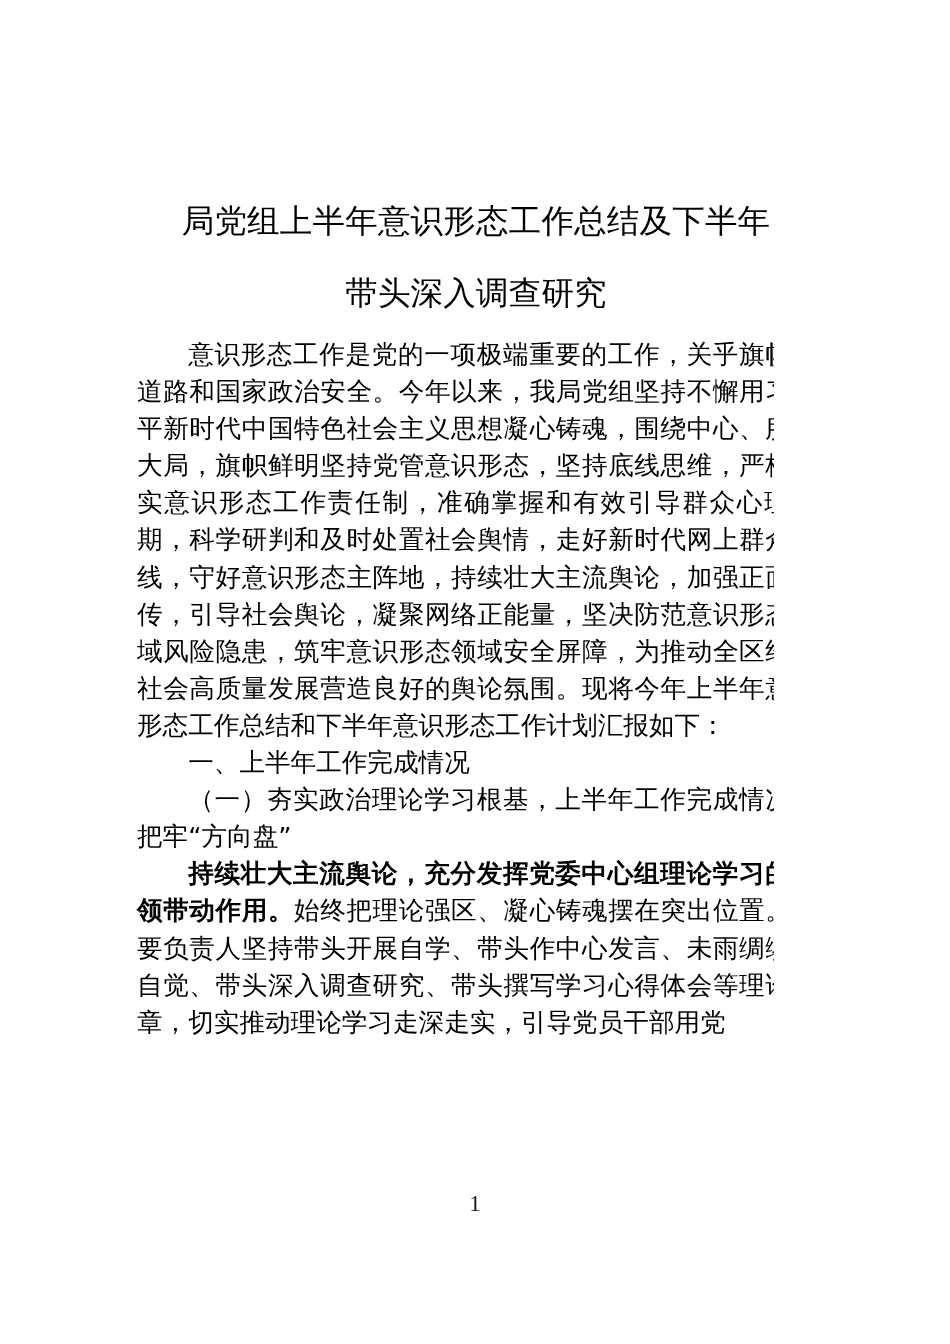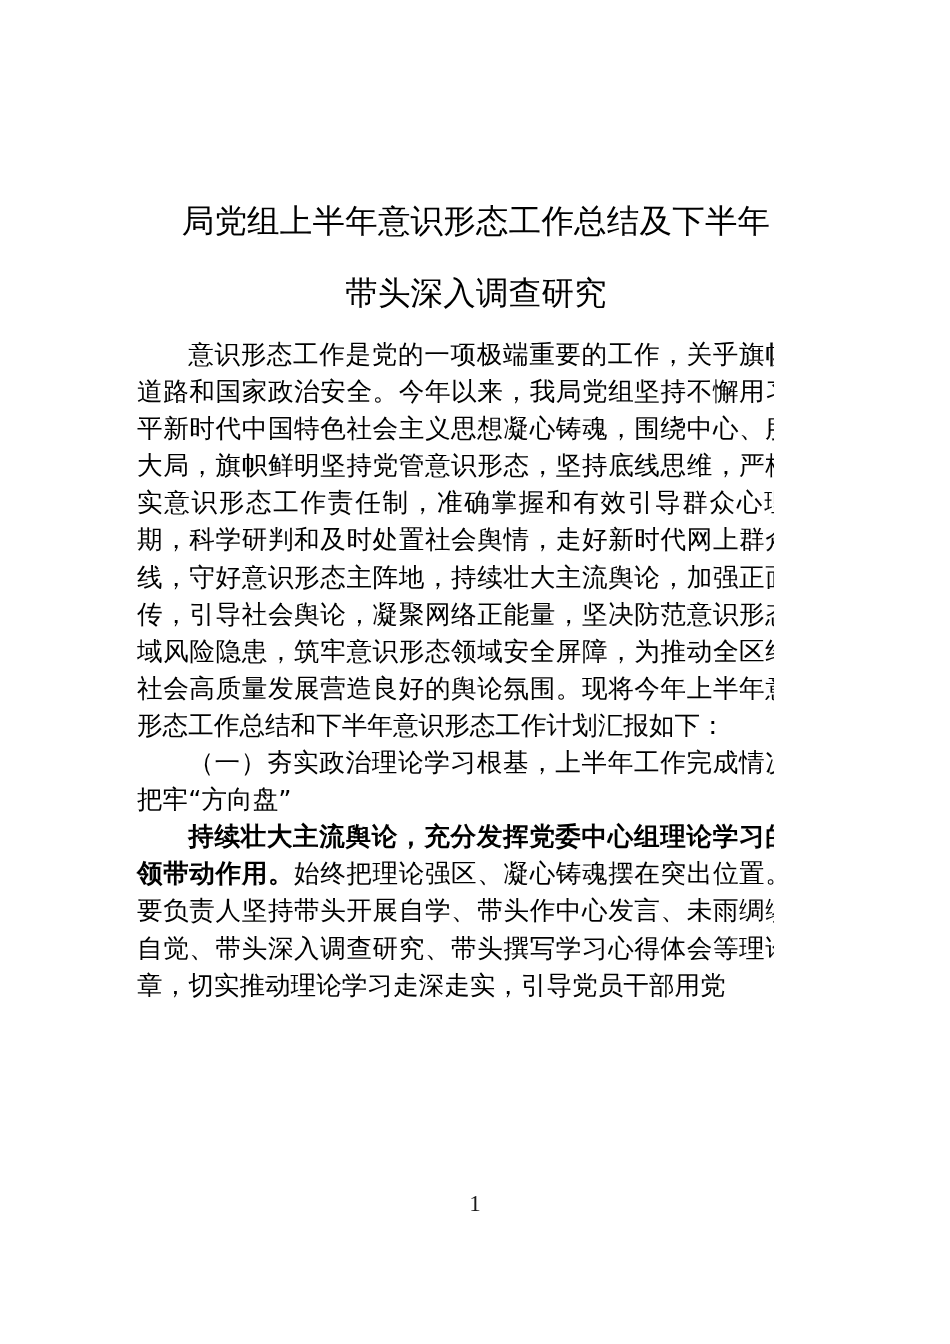--- a/index.html
+++ b/index.html
@@ -78,20 +78,21 @@
 
   <h1 class="doc-title">
     <span class="t-line">局党组上半年意识形态工作总结及下半年</span>
     <span class="t-line">带头深入调查研究</span>
   </h1>
 
   <div class="body-block">
 
     <p class="para">意识形态工作是党的一项极端重要的工作，关乎旗帜、道路和国家政治安全。今年以来，我局党组坚持不懈用习近平新时代中国特色社会主义思想凝心铸魂，围绕中心、服务大局，旗帜鲜明坚持党管意识形态，坚持底线思维，严格落实意识形态工作责任制，准确掌握和有效引导群众心理预期，科学研判和及时处置社会舆情，走好新时代网上群众路线，守好意识形态主阵地，持续壮大主流舆论，加强正面宣传，引导社会舆论，凝聚网络正能量，坚决防范意识形态领域风险隐患，筑牢意识形态领域安全屏障，为推动全区经济社会高质量发展营造良好的舆论氛围。现将今年上半年意识形态工作总结和下半年意识形态工作计划汇报如下：</p>
 
+    <p class="para heading">一、上半年工作完成情况</p>
 
     <p class="para heading">（一）夯实政治理论学习根基，上半年工作完成情况，把牢“方向盘”</p>
 
 
     <p class="para"><span class="bold">持续壮大主流舆论，充分发挥党委中心组理论学习的引领带动作用。</span><span>始终把理论强区、凝心铸魂摆在突出位置。主要负责人坚持带头开展自学、带头作中心发言、未雨绸缪的自觉、带头深入调查研究、带头撰写学习心得体会等理论文章，切实推动理论学习走深走实，引导党员干部用党</span></p>
 
   </div>
 
   <div class="page-number">1</div>
 

